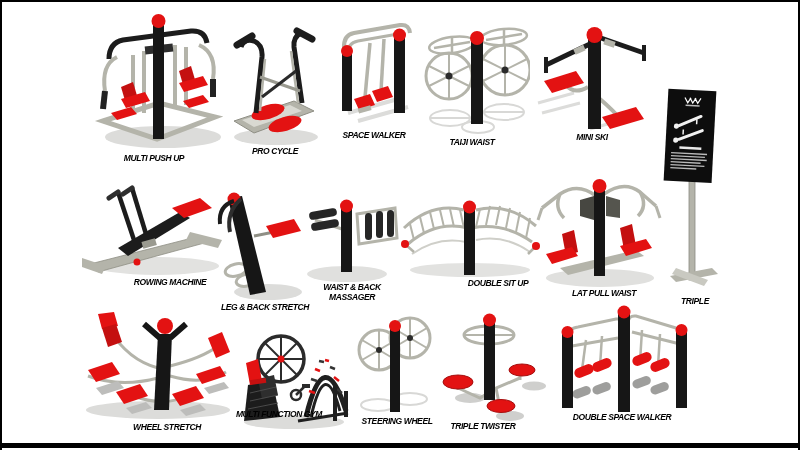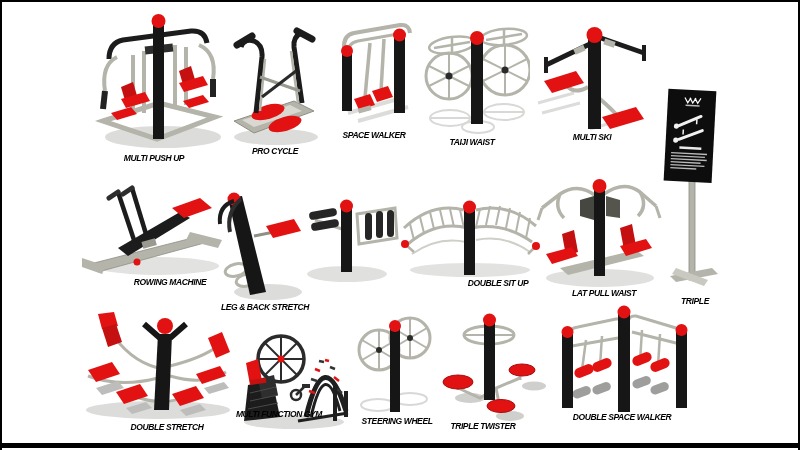--- a/index.html
+++ b/index.html
@@ -127,21 +127,21 @@
     <line x1="110" y1="38" x2="110" y2="54" stroke="#1c1c1c" stroke-width="4"></line>
     <rect x="40" y="40" width="11" height="6" fill="#b4b4aa" transform="rotate(-24 45 43)"></rect>
     <rect x="70" y="33" width="11" height="6" fill="#b4b4aa" transform="rotate(18 75 36)"></rect>
     <path d="M54,80 Q40,88 32,78" fill="none" stroke="#b4b4aa" stroke-width="4"></path>
     <path d="M66,92 Q80,104 88,114" fill="none" stroke="#b4b4aa" stroke-width="4"></path>
     <rect x="54" y="26" width="13" height="96" fill="#161616"></rect>
     <circle cx="60.5" cy="28" r="8" fill="#e31212"></circle>
     <polygon points="10,74 42,64 50,76 18,86" fill="#e31212"></polygon>
     <polygon points="68,110 102,100 110,112 76,122" fill="#e31212"></polygon>
   </svg>
-  <div class="lbl" style="left:550px;top:131px;width:80px">MULTI SKI</div>
+  <div class="lbl" style="left:550px;top:131px;width:80px">MINI SKI</div>
 
   <svg class="fig" style="left:80px;top:178px" width="150" height="100" viewBox="0 0 150 100">
     <ellipse cx="75" cy="86" rx="62" ry="9" fill="#e2e2e0"></ellipse>
     <polygon points="8,84 118,56 126,62 16,92" fill="#b4b4aa" stroke="#8f8f85" stroke-width="0.8"></polygon>
     <polygon points="0,78 24,86 20,94 0,87" fill="#b4b4aa"></polygon>
     <polygon points="108,52 140,60 136,68 104,60" fill="#b4b4aa"></polygon>
     <polygon points="36,68 98,32 108,38 46,76" fill="#1c1c1c"></polygon>
     <line x1="52" y1="60" x2="36" y2="12" stroke="#1c1c1c" stroke-width="4.5"></line>
     <line x1="64" y1="54" x2="50" y2="8" stroke="#1c1c1c" stroke-width="4.5"></line>
     <line x1="36" y1="12" x2="27" y2="18" stroke="#2e2e2e" stroke-width="5" stroke-linecap="round"></line>
@@ -170,20 +170,21 @@
     <line x1="50" y1="36" x2="20" y2="26" stroke="#b4b4aa" stroke-width="3"></line>
     <rect x="14" y="16" width="28" height="8" rx="4" fill="#262626" transform="rotate(-10 28 20)"></rect>
     <rect x="16" y="27" width="28" height="8" rx="4" fill="#262626" transform="rotate(-10 30 31)"></rect>
     <polygon points="62,20 100,14 102,44 64,50" fill="none" stroke="#b4b4aa" stroke-width="3"></polygon>
     <rect x="70" y="19" width="7" height="27" rx="3.5" fill="#262626"></rect>
     <rect x="81" y="17" width="7" height="27" rx="3.5" fill="#262626"></rect>
     <rect x="92" y="16" width="7" height="27" rx="3.5" fill="#262626"></rect>
     <rect x="46" y="12" width="11" height="66" fill="#161616"></rect>
     <circle cx="51.5" cy="12" r="6.5" fill="#e31212"></circle>
   </svg>
+  <div class="lbl" style="left:305px;top:281px;width:90px">WAIST &amp; BACK MASSAGER</div>
 
   <svg class="fig" style="left:396px;top:182px" width="145" height="96" viewBox="0 0 145 96">
     <ellipse cx="72" cy="86" rx="60" ry="7" fill="#e2e2e0"></ellipse>
     <g stroke="#b4b4aa" fill="none">
       <path d="M6,44 Q34,18 66,26" stroke-width="3"></path>
       <path d="M10,60 Q38,36 70,44" stroke-width="3"></path>
       <g stroke-width="2">
         <line x1="12" y1="40" x2="16" y2="56"></line>
           <line x1="22" y1="33" x2="26" y2="49"></line>
         <line x1="32" y1="28" x2="36" y2="45"></line>
@@ -287,21 +288,21 @@
     <polygon points="48,80 72,72 80,84 56,92" fill="#e31212"></polygon>
     <polygon points="104,82 128,74 136,86 112,94" fill="#e31212"></polygon>
     <polygon points="128,62 152,54 158,64 134,72" fill="#e31212"></polygon>
     <g fill="#bdbdbb">
       <polygon points="28,76 50,69 56,76 34,83"></polygon>
       <polygon points="58,96 78,90 84,96 64,102"></polygon>
       <polygon points="112,98 132,92 138,98 118,104"></polygon>
       <polygon points="136,76 156,70 161,76 141,82"></polygon>
     </g>
   </svg>
-  <div class="lbl" style="left:105px;top:421px;width:120px">DOUBLE STRETCH</div>
+  <div class="lbl" style="left:105px;top:421px;width:120px">WHEEL STRETCH</div>
 
   <svg class="fig" style="left:236px;top:325px" width="112" height="106" viewBox="0 0 112 106">
     <ellipse cx="56" cy="95" rx="50" ry="7" fill="#dcdcda"></ellipse>
     <g stroke="#2b2b2b" fill="none">
       <circle cx="43" cy="32" r="23" stroke-width="3.5"></circle>
       <g stroke-width="2">
         <line x1="43" y1="9" x2="43" y2="55"></line>
           <line x1="20" y1="32" x2="66" y2="32"></line>
         <line x1="27" y1="16" x2="59" y2="48"></line>
           <line x1="59" y1="16" x2="27" y2="48"></line>

